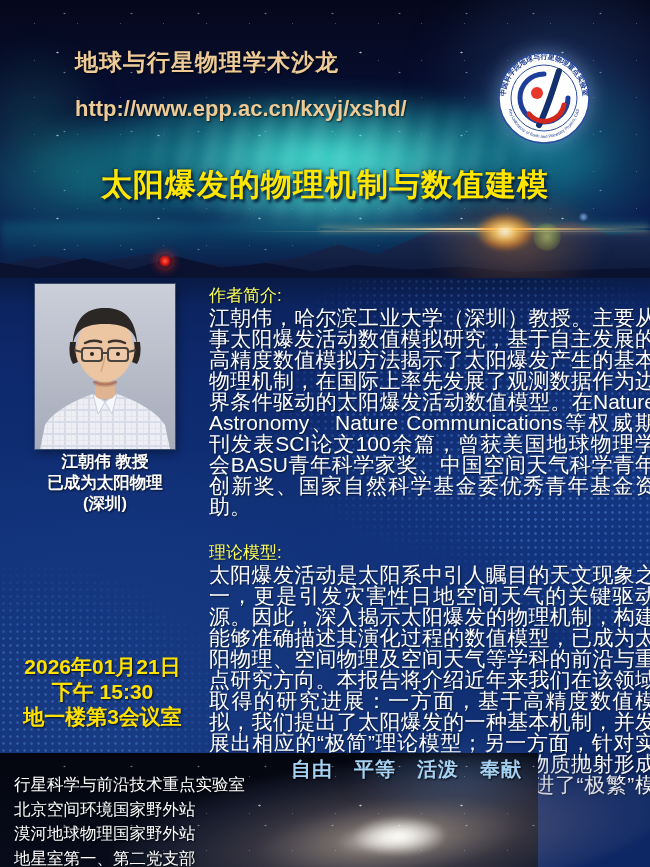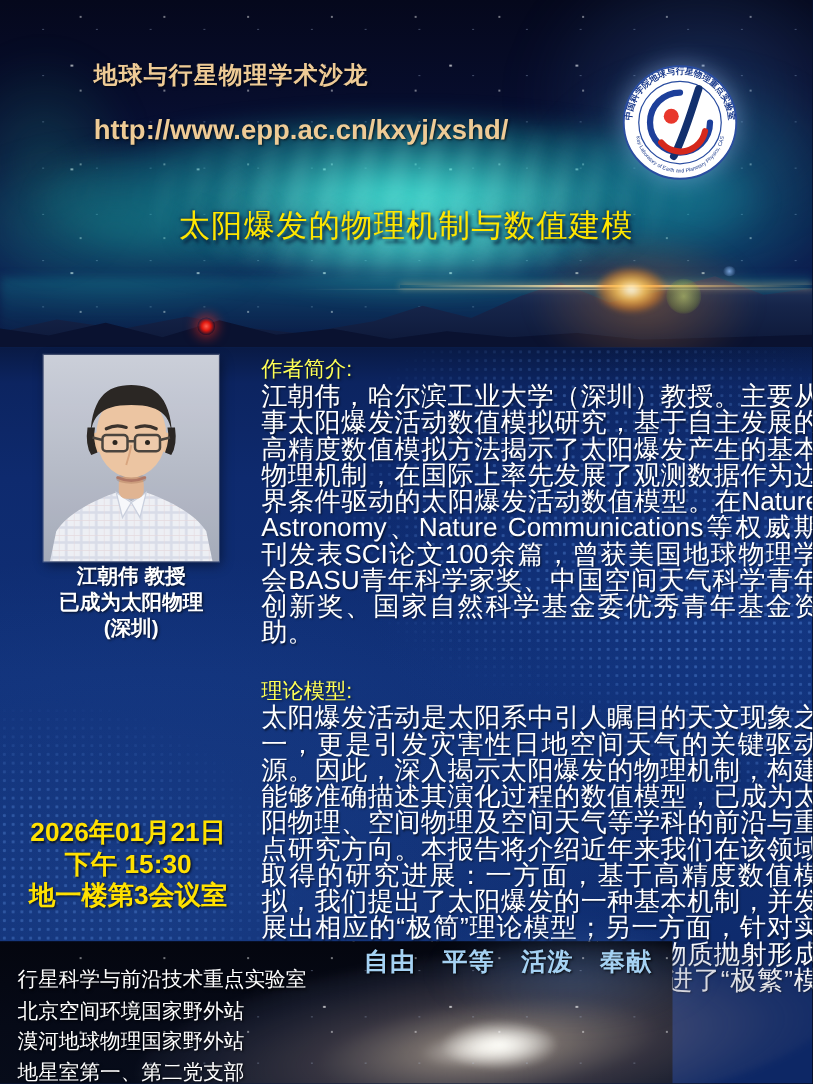--- a/index.html
+++ b/index.html
@@ -66,28 +66,28 @@
     background:linear-gradient(90deg, transparent, rgba(255,240,200,0.8) 55%, transparent);}
   .flare-dot-green{left:533px;top:223px;width:28px;height:28px;border-radius:50%;
     background:radial-gradient(circle, rgba(212,232,112,0.55), rgba(150,190,60,0.25) 60%, transparent 78%);}
   .flare-dot-blue{left:578px;top:213px;width:11px;height:8px;border-radius:50%;
     background:radial-gradient(circle, rgba(150,195,255,0.75), transparent 75%);}
   .red-beacon{left:158px;top:254px;width:14px;height:14px;border-radius:50%;
     background:radial-gradient(circle, #ff6050 0%, #e01910 35%, rgba(200,20,10,0.25) 65%, transparent 80%);
     box-shadow:0 0 9px 2px rgba(255,45,25,0.55);}
 
   .header-block{left:75px;top:47px;}
-  .salon-title{font-size:19px;font-weight:bold;color:#eecb96;letter-spacing:1px;
+  .salon-title{font-size:23px;font-weight:bold;color:#eecb96;letter-spacing:1px;
     text-shadow:1px 1px 2px rgba(0,0,0,0.65);}
   .salon-url{margin-top:18px;font-size:22px;font-weight:600;color:#eecb96;
     text-shadow:1px 1px 2px rgba(0,0,0,0.65);}
   .logo{left:498px;top:52px;width:92px;height:92px;
     filter:drop-shadow(0 0 10px rgba(170,205,255,0.45));}
   .main-title{left:0;top:164px;width:650px;text-align:center;
-    font-size:25px;font-weight:400;letter-spacing:1px;color:#ffe600;
+    font-size:31px;font-weight:700;letter-spacing:1px;color:#ffe600;
     text-shadow:2px 3px 3px rgba(5,25,55,0.95), -1px -1px 2px rgba(5,25,55,0.55), 0 0 16px rgba(0,30,70,0.5);}
 
   
   .body-area{position:absolute;left:0;top:278px;width:650px;height:475px;
     background:
       radial-gradient(ellipse 620px 420px at 18% 96%, rgba(64,124,224,0.20), transparent 70%),
       radial-gradient(ellipse 500px 300px at 100% 40%, rgba(40,90,190,0.18), transparent 72%),
       linear-gradient(180deg,#091a45 0%,#0c2460 6%,#0e2a6e 22%,#103077 55%,#0e2b6d 100%);
   }
   .dots{position:absolute;inset:0;

